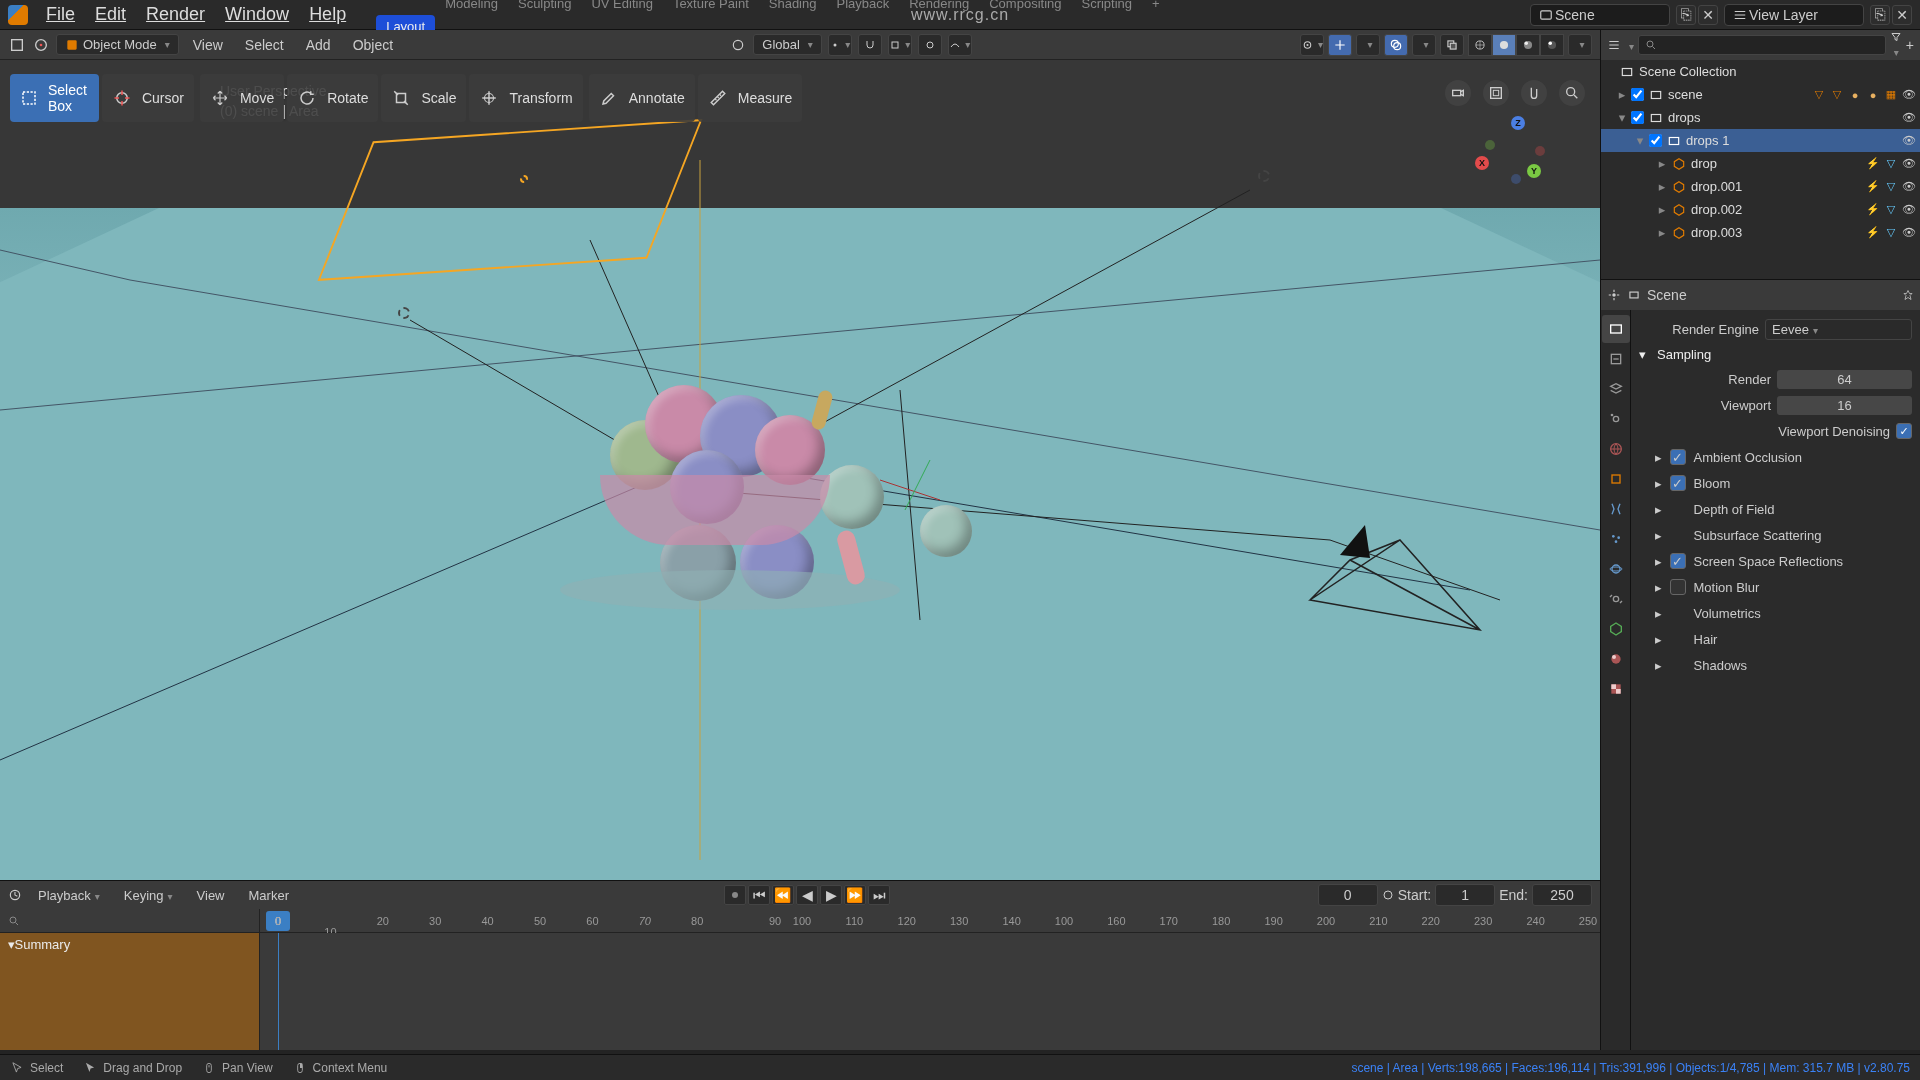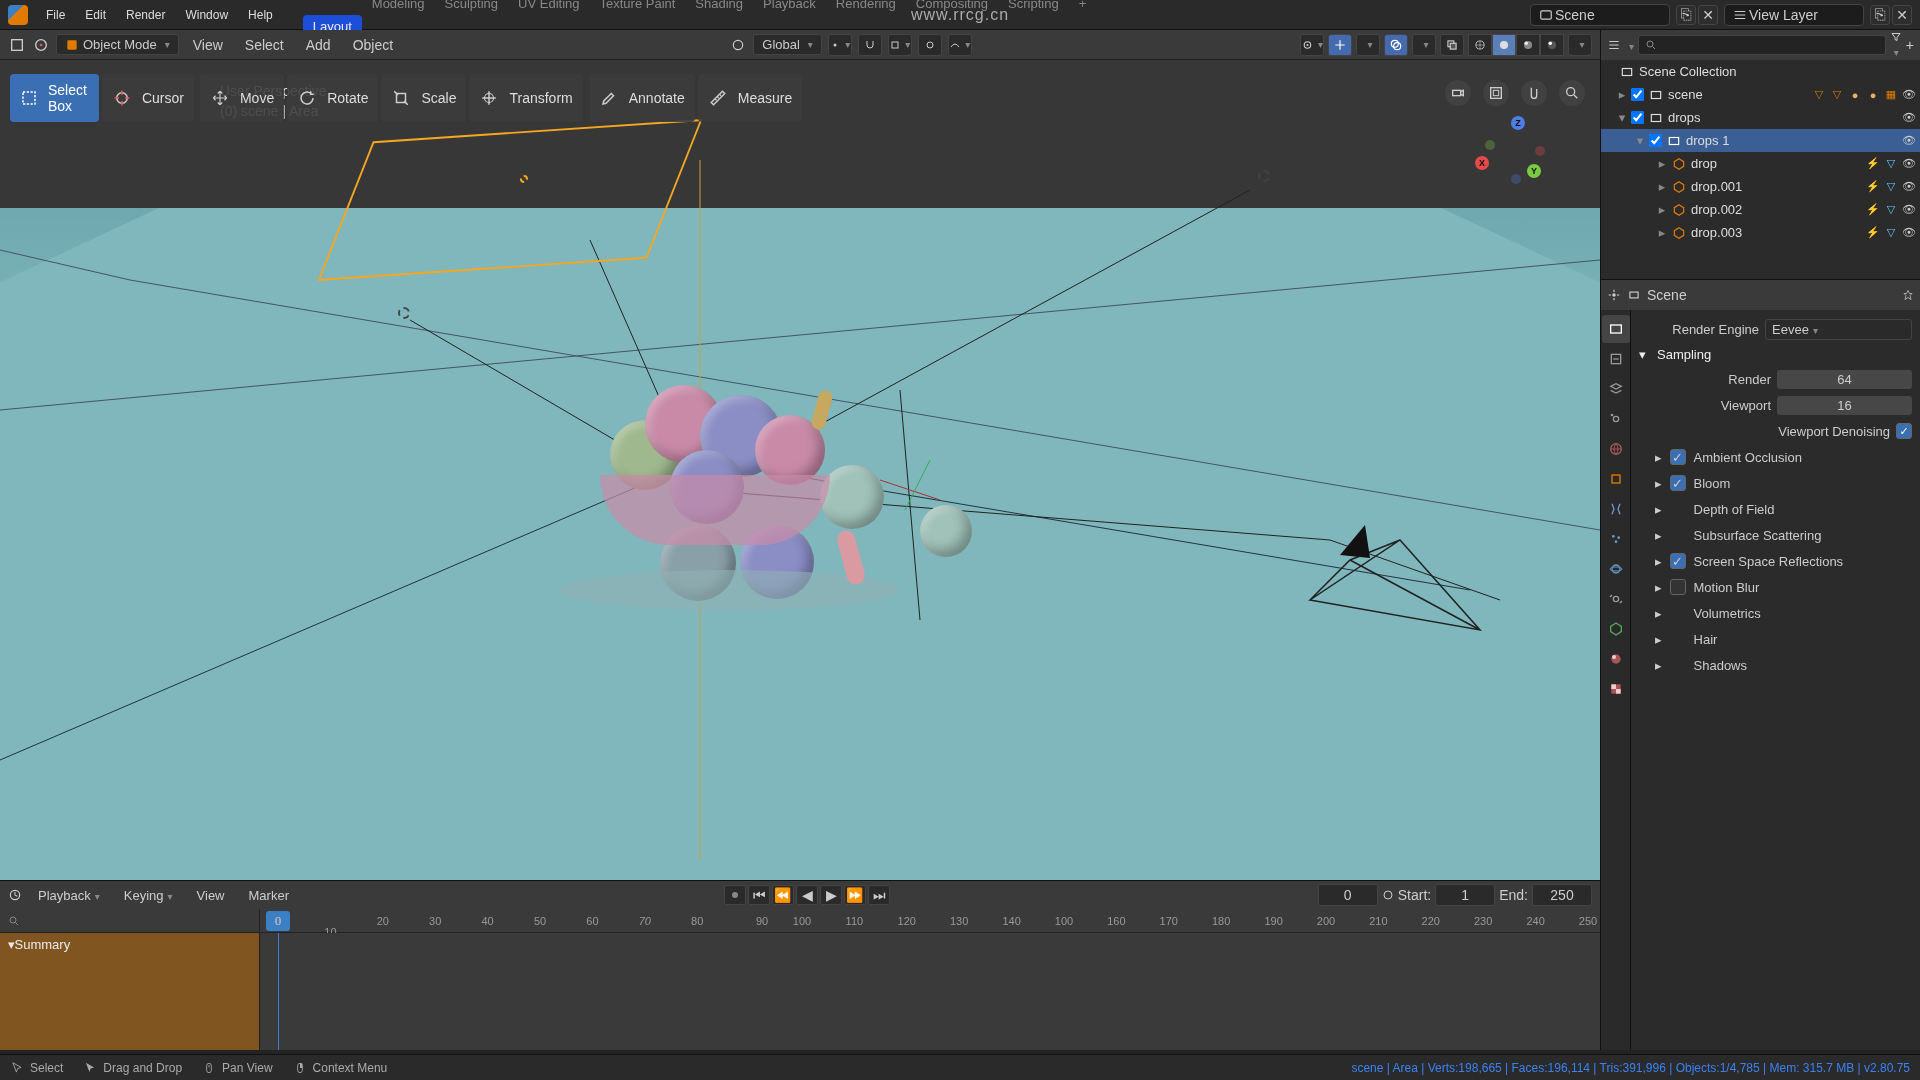--- a/index.html
+++ b/index.html
@@ -1,21 +1,21 @@
 <!DOCTYPE html>
 <html><head>
 <meta charset="utf-8">
 <style>
 * { margin: 0; padding: 0; box-sizing: border-box; font-family: sans-serif; user-select: none; }
 html, body { width: 1920px; height: 1080px; overflow: hidden; background: #232323; color: #ccc; font-size: 14px; }
 
 
 .top-menu { height: 30px; background: #2a2a2a; border-bottom: 1px solid #111; display: flex; align-items: center; padding: 0 8px; }
 .top-menu .blender-icon { width: 20px; height: 20px; background: linear-gradient(135deg, #3b7fc4, #3b7fc4 40%, #e07b00 40%); border-radius: 4px; margin-right: 8px; }
-.top-menu .menu-item { padding: 0 10px; color: #ddd; font-size: 12px; cursor: pointer; }
+.top-menu .menu-item { padding: 0 10px; color: #ddd; font-size: 18px; cursor: pointer; text-decoration: underline; }
 .top-menu .workspaces { display: flex; margin-left: 20px; }
 .top-menu .ws-tab { padding: 4px 10px; color: #888; font-size: 13px; cursor: pointer; }
 .top-menu .ws-tab.active { background: #1d4ed8; color: #eee; border-radius: 4px 4px 0 0; margin-top: 23px; }
 .top-menu .right { margin-left: auto; display: flex; align-items: center; gap: 6px; }
 .top-menu .scene-box, .top-menu .layer-box { display: flex; align-items: center; background: #1c1c1c; border: 1px solid #444; border-radius: 4px; padding: 0 6px; height: 22px; min-width: 140px; }
 .top-menu .hdr-icon { width: 18px; height: 18px; display: inline-flex; align-items: center; justify-content: center; color: #ddd; }
 .top-menu .ver-icons { display: flex; gap: 2px; }
 .top-menu .sq-btn { width: 20px; height: 20px; border: 1px solid #444; border-radius: 3px; display: inline-flex; align-items: center; justify-content: center; background: #2d2d2d; }
 
 
@@ -810,21 +810,21 @@
           </div>
       <div class="tick" style="left: 18px;">0</div>
           <div class="tick" style="left: 70.4px; margin-top: 22px;">10</div>
           <div class="tick" style="left: 122.8px;">20</div>
           <div class="tick" style="left: 175.2px;">30</div>
           <div class="tick" style="left: 227.6px;">40</div>
           <div class="tick" style="left: 280px;">50</div>
           <div class="tick" style="left: 332.4px;">60</div>
           <div class="tick" style="left: 384.8px; font-style: italic;">70</div>
           <div class="tick" style="left: 437.2px;">80</div>
-          <div class="tick" style="left: 502px;">90</div>
+          <div class="tick" style="left: 515px;">90</div>
           <div class="tick" style="left: 542px;">100</div>
           <div class="tick" style="left: 594.4px;">110</div>
           <div class="tick" style="left: 646.8px;">120</div>
           <div class="tick" style="left: 699.2px;">130</div>
           <div class="tick" style="left: 751.6px;">140</div>
           <div class="tick" style="left: 804px;">100</div>
           <div class="tick" style="left: 856.4px;">160</div>
           <div class="tick" style="left: 908.8px;">170</div>
           <div class="tick" style="left: 961.2px;">180</div>
           <div class="tick" style="left: 1013.6px;">190</div>

